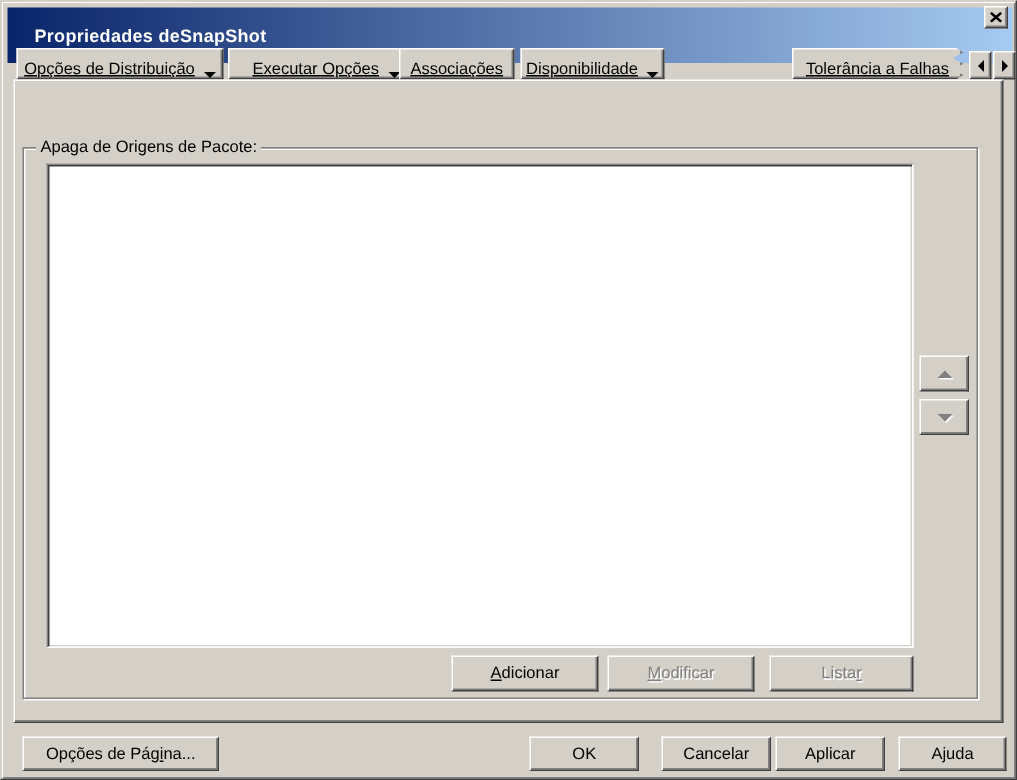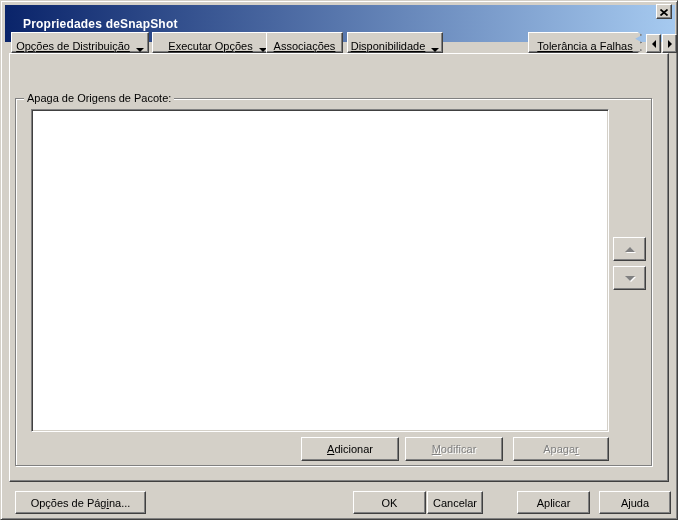--- a/index.html
+++ b/index.html
@@ -139,30 +139,30 @@
     <span class="arrow-down-dis"></span>
   </div>
 
   <div class="btn act-btn" style="left:300px;width:98px;">
     <span><span></span><span class="key">A</span><span>dicionar</span></span>
   </div>
   <div class="btn act-btn disabled" style="left:404px;width:98px;">
     <span><span></span><span class="key">M</span><span>odificar</span></span>
   </div>
   <div class="btn act-btn disabled" style="left:512px;width:96px;">
-    <span><span>Apaga</span><span class="key">r</span><span></span></span>
+    <span><span>Lista</span><span class="key">r</span><span></span></span>
   </div>
 
   <div class="btn foot-btn" style="left:352px;width:73px;">
     <span>OK</span>
   </div>
   <div class="btn foot-btn" style="left:14px;width:131px;">
     <span><span>Opções de Pág</span><span class="key">i</span><span>na...</span></span>
   </div>
-  <div class="btn foot-btn" style="left:426px;width:56px;text-align:center;">
+  <div class="btn foot-btn" style="left:440px;width:73px;text-align:center;">
     <span>Cancelar</span>
   </div>
   <div class="btn foot-btn" style="left:516px;width:73px;">
     <span>Aplicar</span>
   </div>
   <div class="btn foot-btn" style="left:598px;width:72px;">
     <span><span>A</span><span class="key">j</span><span>uda</span></span>
   </div>
 
 </div>

